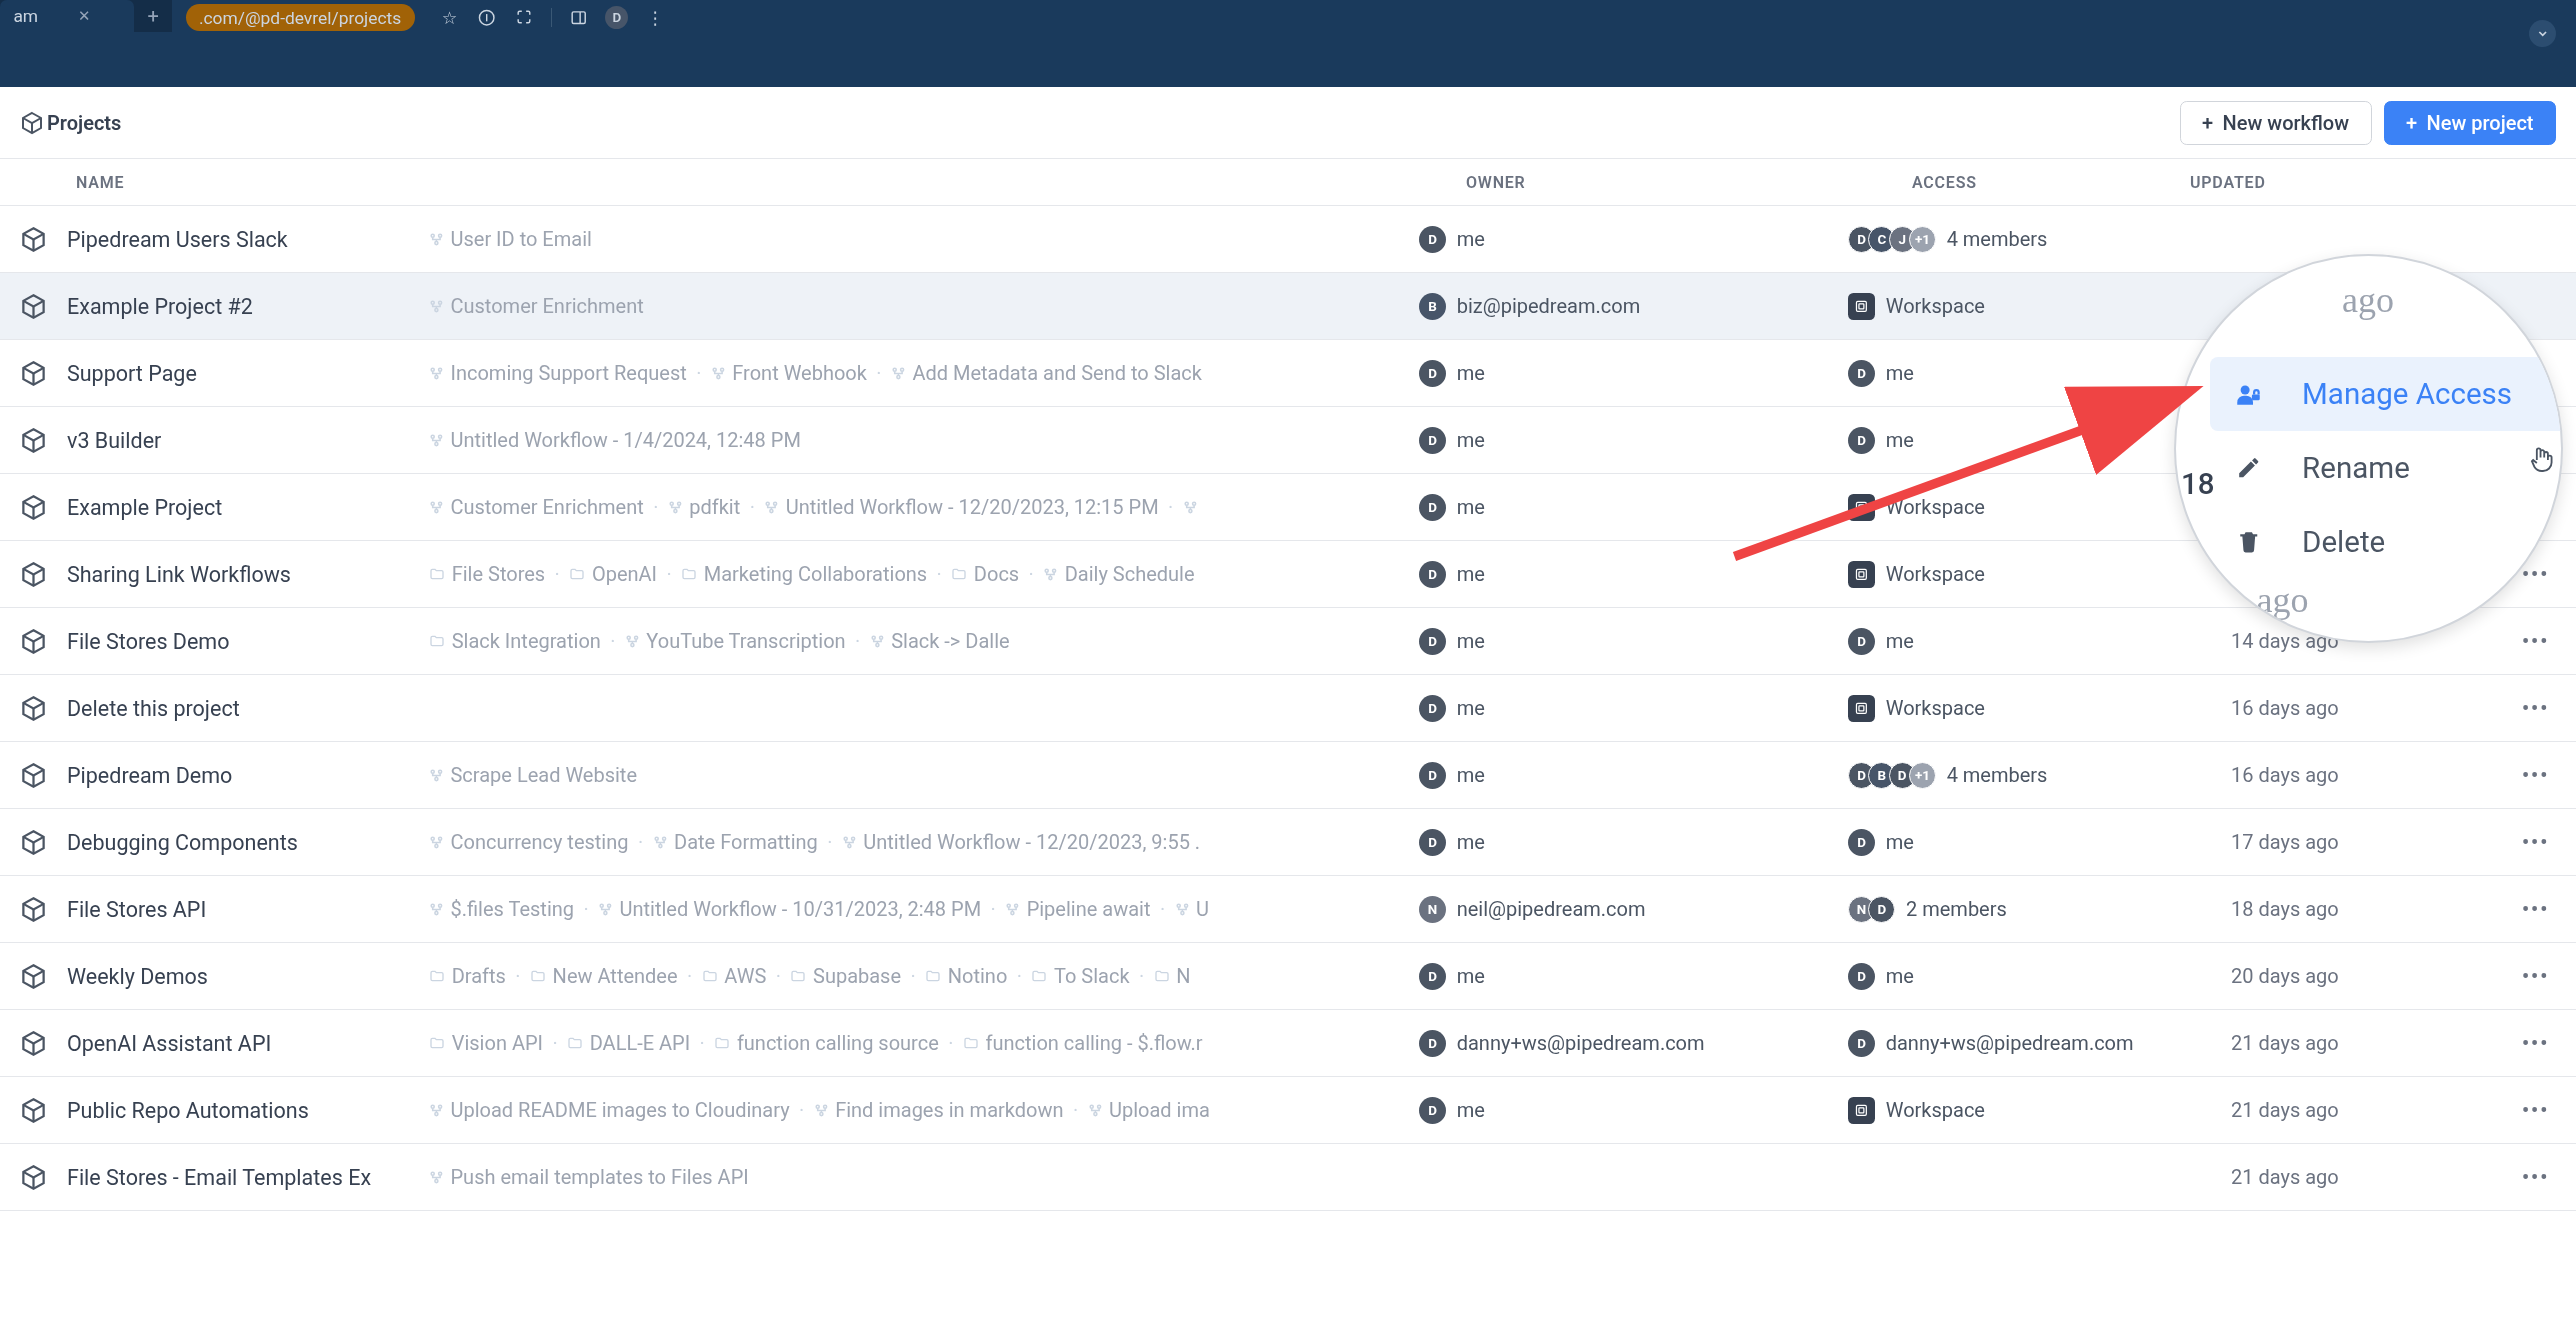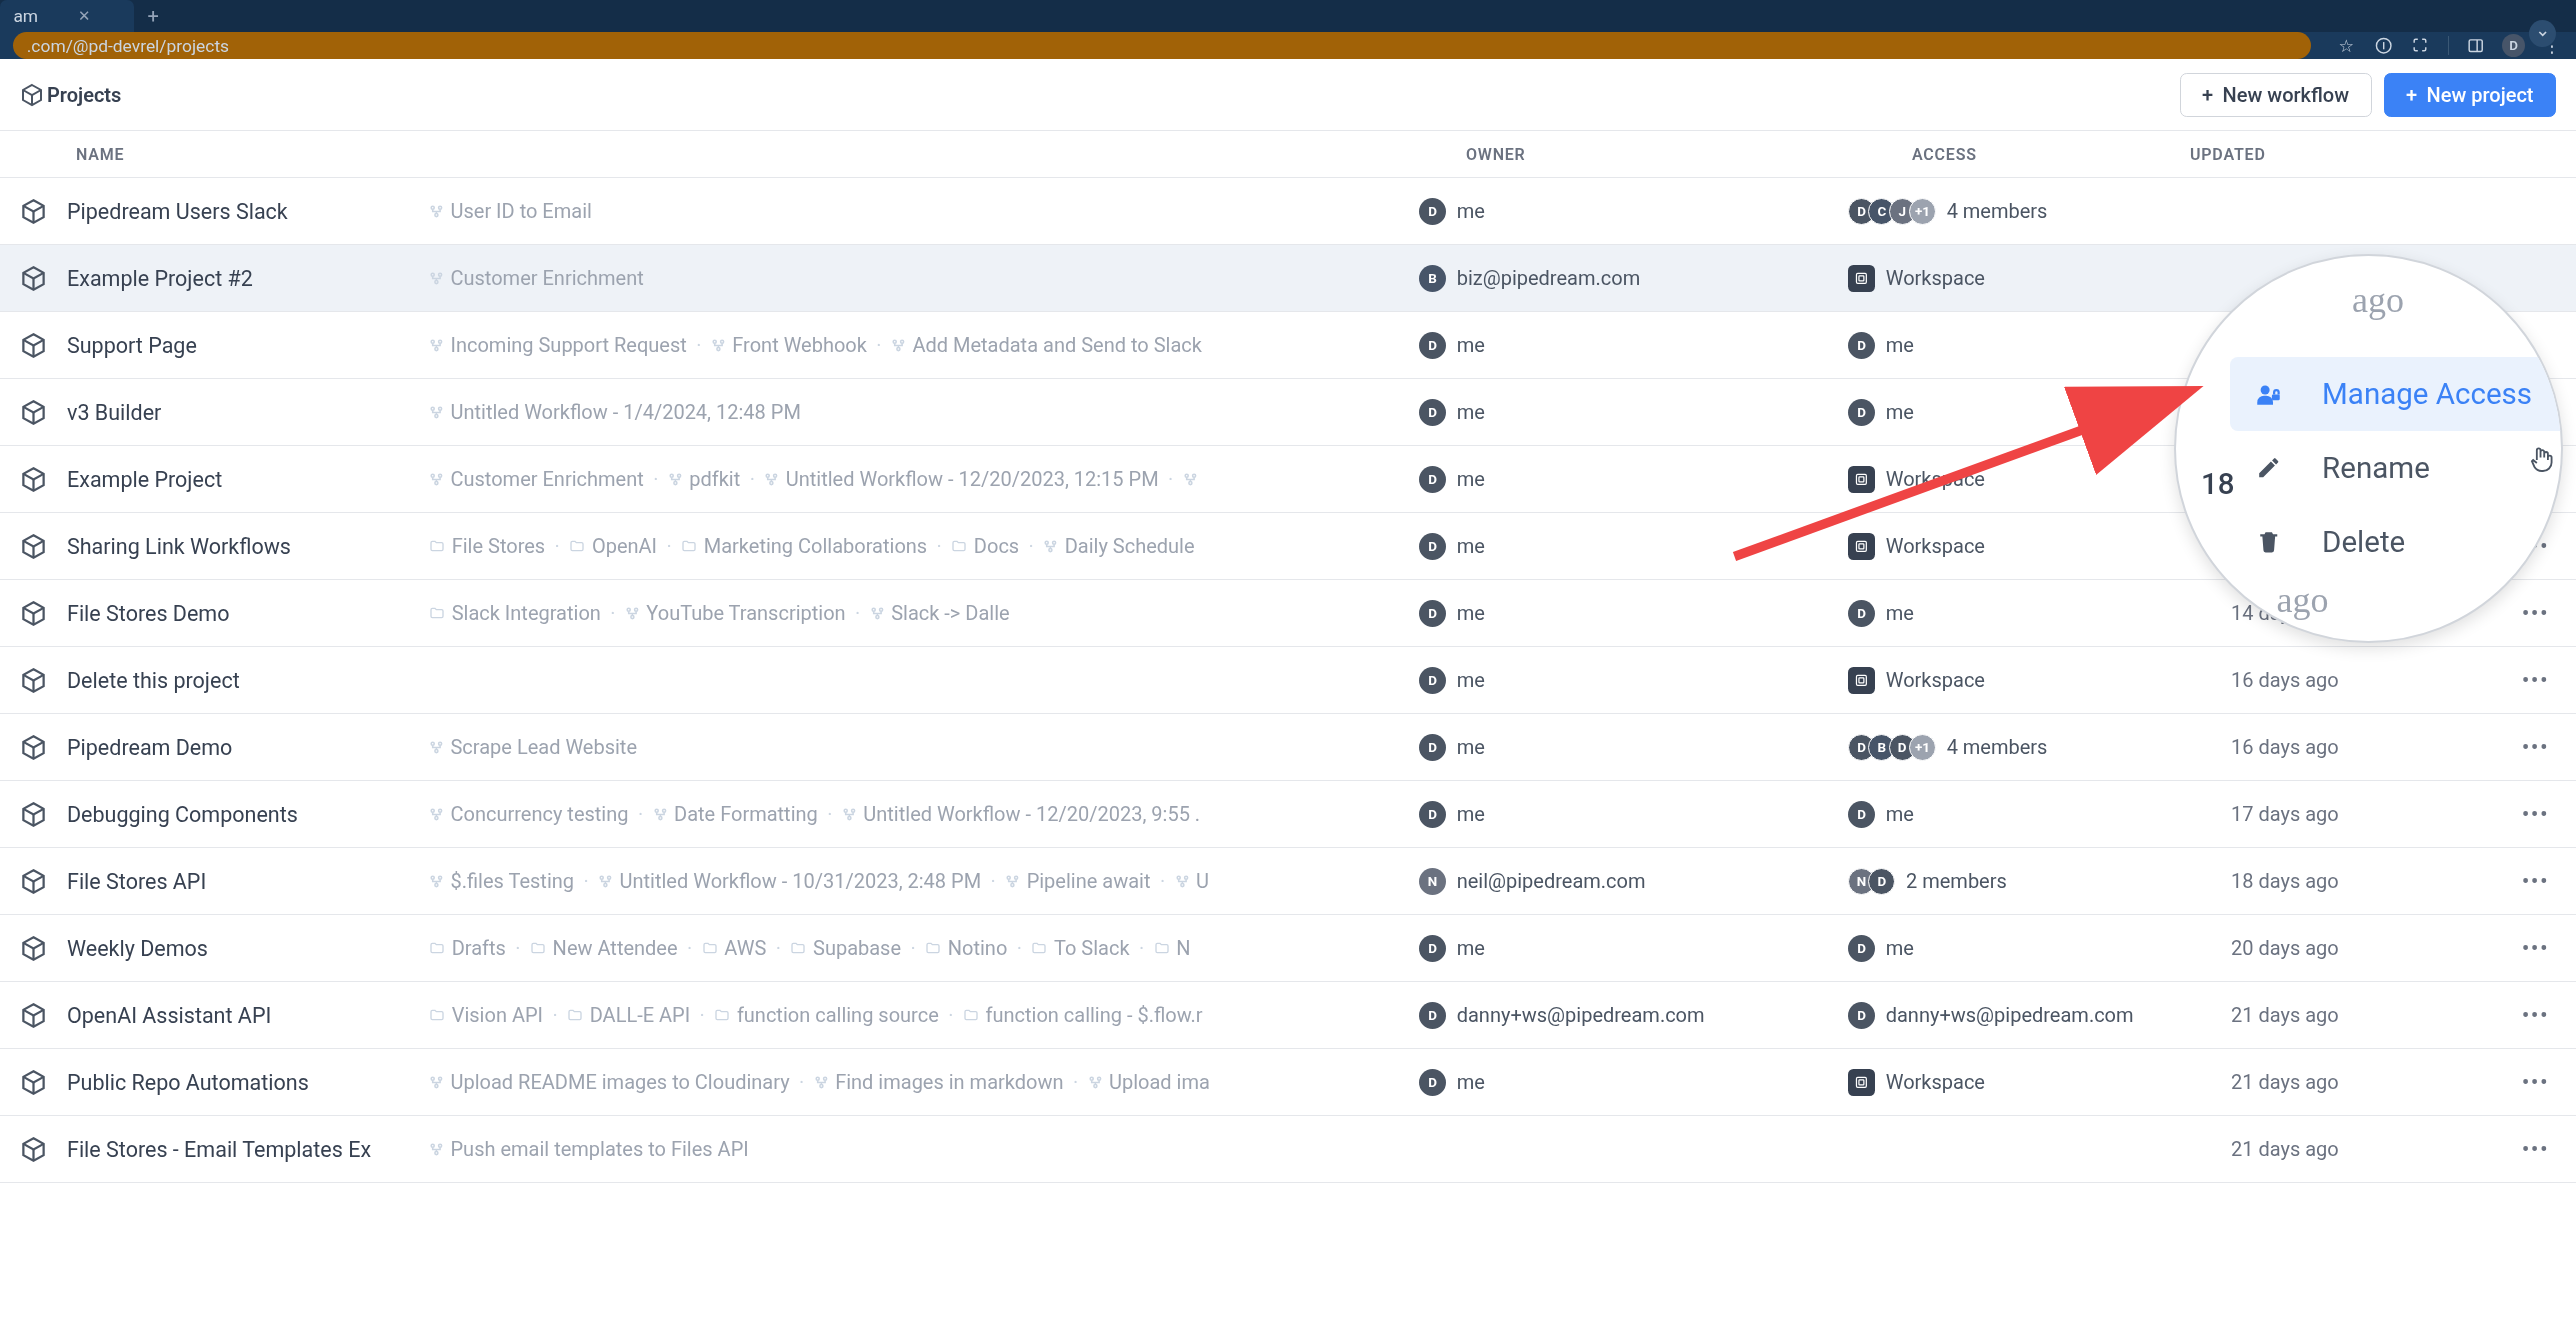--- a/index.html
+++ b/index.html
@@ -8,21 +8,21 @@
   font-size: 19px;
   background: #fff;
   color: #1f2937;
   width: 2576px;
   height: 1320px;
   overflow: hidden;
   position: relative;
 }
 
 
-.browser-chrome { background: #1a3a5c; height: 59px; display: flex; flex-direction: column; }
+.browser-chrome { background: #1a3a5c; height: 87px; display: flex; flex-direction: row; }
 .tab-bar { height: 32px; background: #142d48; display: flex; align-items: center; padding-left: 0; }
 .browser-tab {
   background: #1a3a5c;
   color: #cbd5e1;
   height: 32px;
   display: flex;
   align-items: center;
   padding: 0 20px 0 13.4px;
   border-radius: 6.7px 6.7px 0 0;
   font-size: 17.4px;
@@ -123,21 +123,21 @@
   top: 254px;
   width: 389px;
   height: 389px;
   border: 2px solid #d1d5db;
   border-radius: 50%;
   background: #fff;
   overflow: hidden;
   box-shadow: 0 5.4px 16px rgba(0,0,0,0.12);
   z-index: 50;
 }
-.mag-inner { position: absolute; inset: 0; margin-left: 20px; }
+.mag-inner { position: absolute; inset: 0; }
 .mag-top-text {
   position: absolute; top: 23px; left: 0; right: 0; text-align: center;
   font-family: Georgia, serif; font-size: 36px; color: #9ca3af;
 }
 .mag-bot-text {
   position: absolute; bottom: 20px; left: 0; right: 0; text-align: left;
   padding-left: 81px;
   font-family: Georgia, serif; font-size: 36px; color: #9ca3af;
 }
 .mag-menu {

